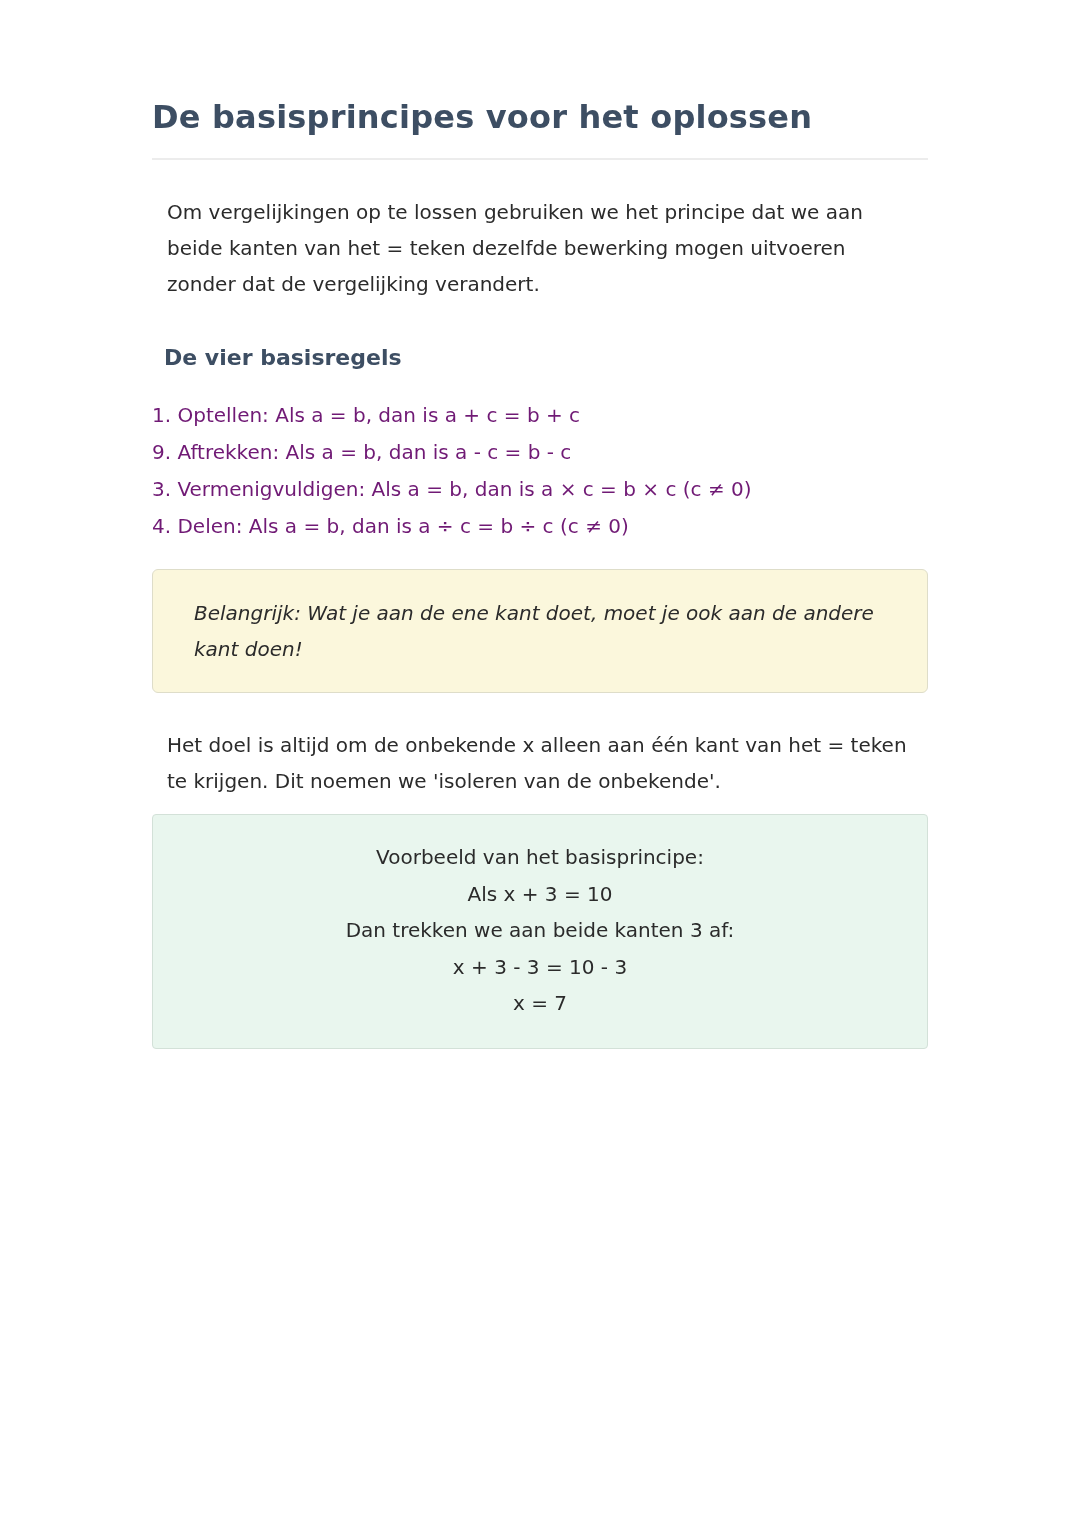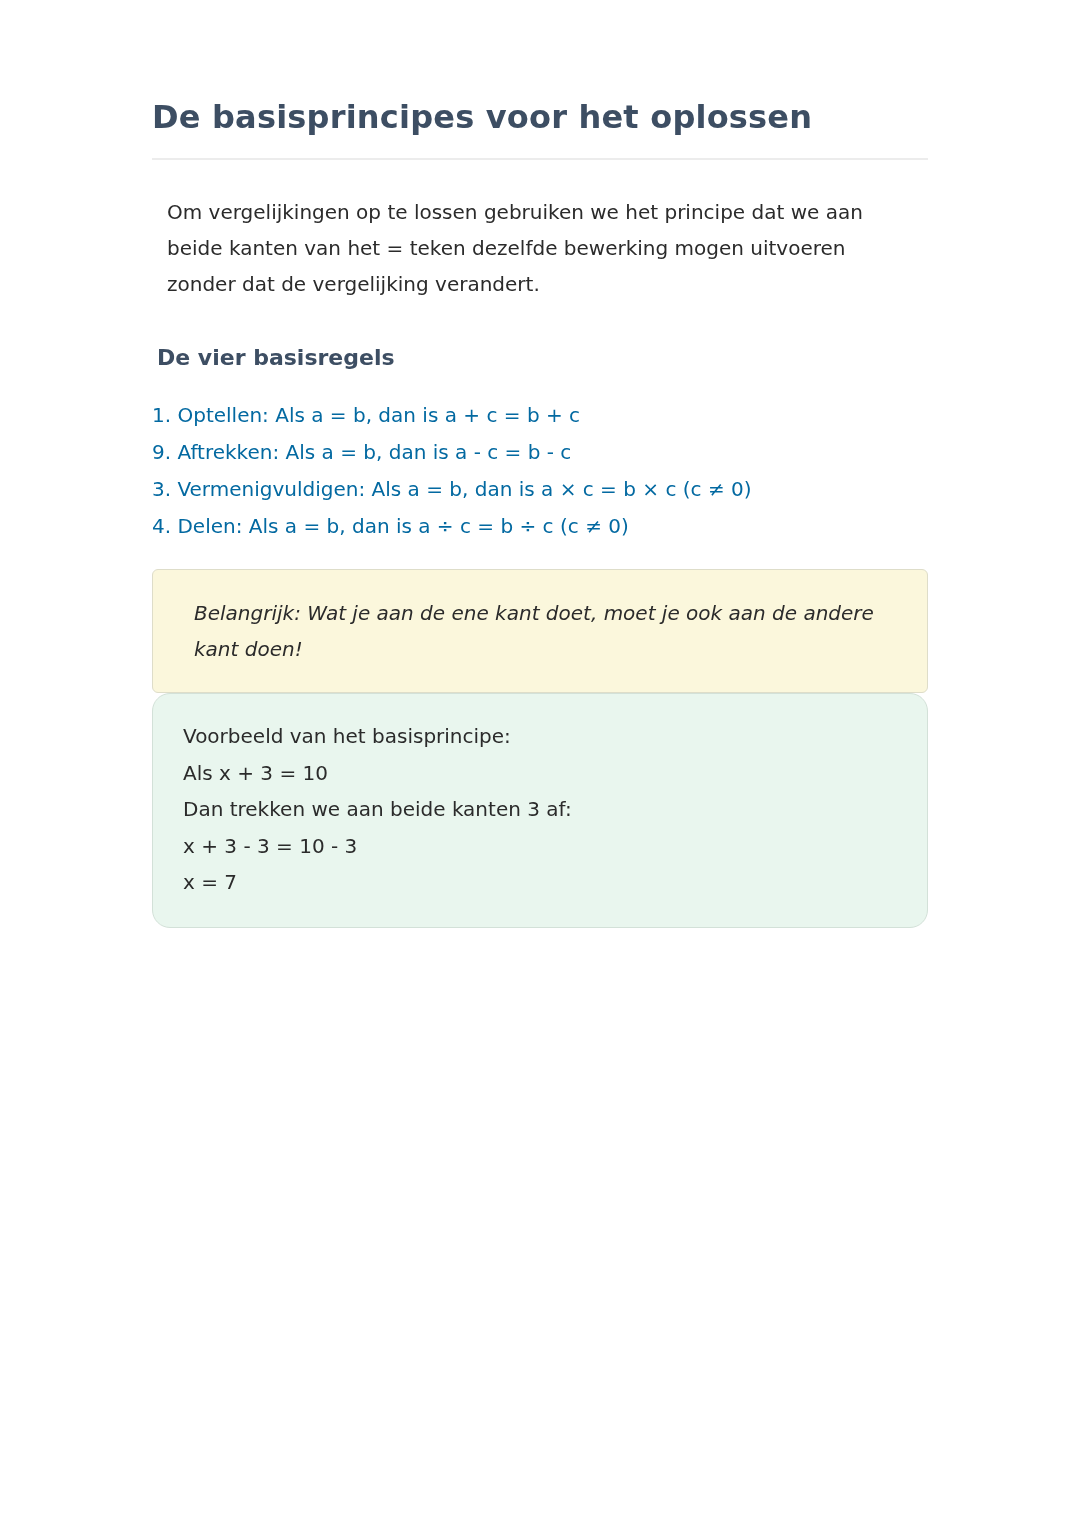--- a/index.html
+++ b/index.html
@@ -32,52 +32,53 @@
     border-bottom: 2px solid #ececec;
   }
   .body-text {
     margin: 15px;
     font-size: 20px;
     line-height: 36px;
     color: #2b2b2b;
   }
   .intro-paragraph { margin-top: 34px; }
   .section-heading {
-    margin: 42px 0 0 5px;
+    margin: 42px 0 0 12px;
     font-size: 22px;
     line-height: 28px;
     font-weight: bold;
     color: #3d4e63;
   }
   .rules-list { margin-top: 25px; }
   .rule-item {
     font-size: 20px;
     line-height: 37px;
-    color: #0369a1;
+    color: #701a75;
   }
   .note-box {
     margin-top: 24px;
     background: #fbf7dc;
     border: 1px solid #deddc9;
     border-radius: 6px;
     padding: 25px 41px;
   }
   .note-text {
     margin: 0;
     font-style: italic;
     font-size: 20px;
     line-height: 36px;
     color: #2b2b2b;
   }
   .goal-paragraph { margin-top: 34px; }
   .example-box {
     background: #e9f6ee;
     border: 1px solid #d3e1d8;
-    border-radius: 18px;
+    border-radius: 4px;
     padding: 24px 30px 26px 30px;
+    text-align: center;
   }
   .example-line {
     font-size: 20px;
     line-height: 36.5px;
     color: #2b2b2b;
   }
 </style>
 </head>
 <body>
 
@@ -93,20 +94,21 @@
     <div class="rule-item">1. Optellen: Als a = b, dan is a + c = b + c</div>
     <div class="rule-item">9. Aftrekken: Als a = b, dan is a - c = b - c</div>
     <div class="rule-item">3. Vermenigvuldigen: Als a = b, dan is a × c = b × c (c ≠ 0)</div>
     <div class="rule-item">4. Delen: Als a = b, dan is a ÷ c = b ÷ c (c ≠ 0)</div>
   </div>
 
   <div class="note-box">
     <p class="note-text">Belangrijk: Wat je aan de ene kant doet, moet je ook aan de andere kant doen!</p>
   </div>
 
+  <p class="body-text goal-paragraph">Het doel is altijd om de onbekende x alleen aan één kant van het = teken te krijgen. Dit noemen we 'isoleren van de onbekende'.</p>
 
   <div class="example-box">
     <div class="example-line">Voorbeeld van het basisprincipe:</div>
     <div class="example-line">Als x + 3 = 10</div>
     <div class="example-line">Dan trekken we aan beide kanten 3 af:</div>
     <div class="example-line">x + 3 - 3 = 10 - 3</div>
     <div class="example-line">x = 7</div>
   </div>
 
 </div>

